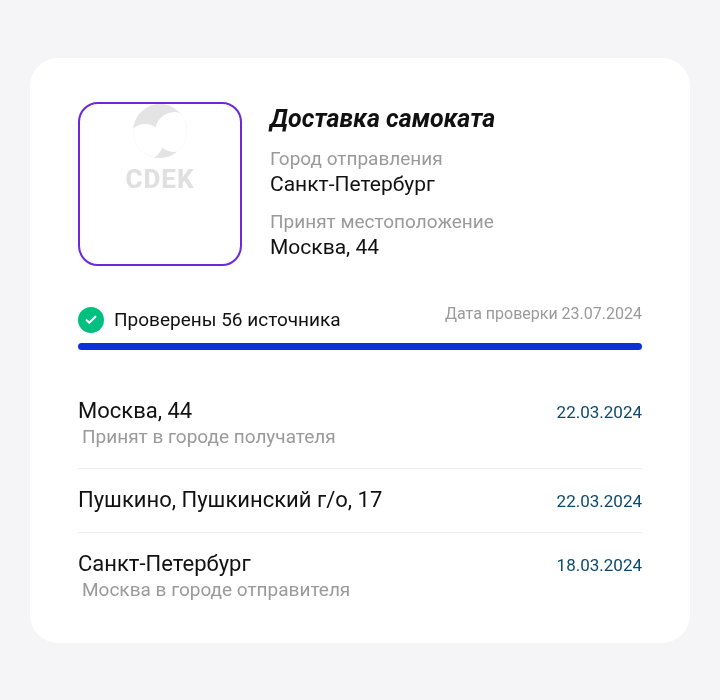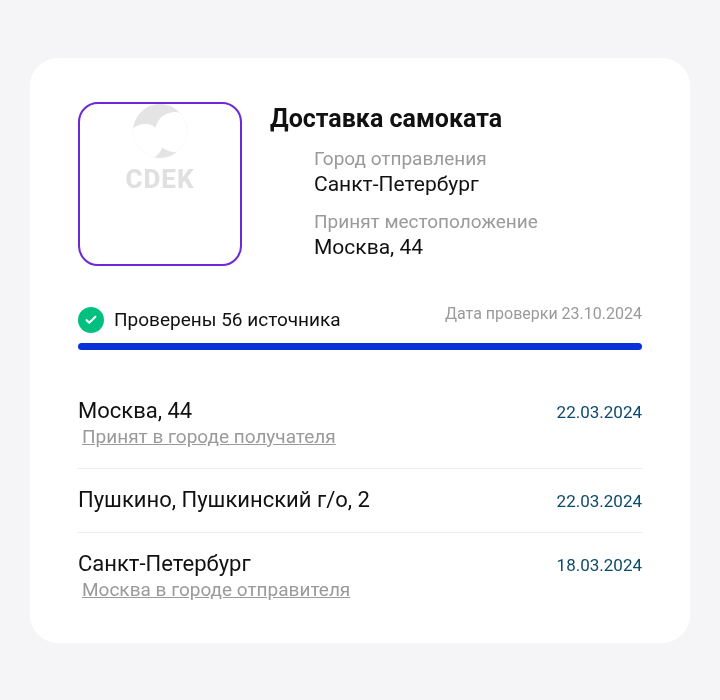--- a/index.html
+++ b/index.html
@@ -76,22 +76,23 @@
   .header-info {
     display: flex;
     flex-direction: column;
     gap: 14px;
     padding-top: 2px;
   }
   .title {
     font-size: 25px;
     font-weight: 700;
     color: #111;
-  }
-  .field { display: flex; flex-direction: column; gap: 2px; margin-left: 44px; }
+    font-style: italic;
+  }
+  .field { display: flex; flex-direction: column; gap: 2px; }
   .field-label {
     font-size: 19px;
     color: #9a9a9a;
   }
   .field-value {
     font-size: 21px;
     color: #111;
   }
   .status-row {
     display: flex;
@@ -148,21 +149,20 @@
   .event-date {
     font-size: 17px;
     color: #0c4a6e;
     text-align: center;
   }
   .event-status {
     font-size: 19px;
     color: #9a9a9a;
     margin-top: 2px;
     padding-left: 4px;
-    text-decoration: underline;
   }
 </style>
 </head>
 <body>
 
 <div class="card">
 
   <div class="header">
     <div class="logo-box">
       <div class="logo-inner">
@@ -185,36 +185,36 @@
 
   <div class="status-row">
     <div class="status-left">
       <span class="check-badge">
         <svg viewBox="0 0 16 16">
             <path d="M3 8.2l3 3 7-7" fill="none" stroke="#fff" stroke-width="2.4" stroke-linecap="round" stroke-linejoin="round"></path>
           </svg>
       </span>
       <span class="status-text">Проверены 56 источника</span>
     </div>
-    <span class="status-date">Дата проверки 23.10.2024</span>
+    <span class="status-date">Дата проверки 23.07.2024</span>
   </div>
 
   <div class="progress-bar"></div>
 
   <div class="events">
     <div class="event">
       <div class="event-top">
         <span class="event-location">Москва, 44</span>
         <span class="event-date">22.03.2024</span>
       </div>
       <div class="event-status">Принят в городе получателя</div>
     </div>
     <div class="event">
       <div class="event-top">
-        <span class="event-location">Пушкино, Пушкинский г/о, 2</span>
+        <span class="event-location">Пушкино, Пушкинский г/о, 17</span>
         <span class="event-date">22.03.2024</span>
       </div>
     </div>
     <div class="event">
       <div class="event-top">
         <span class="event-location">Санкт-Петербург</span>
         <span class="event-date">18.03.2024</span>
       </div>
       <div class="event-status">Москва в городе отправителя</div>
     </div>

